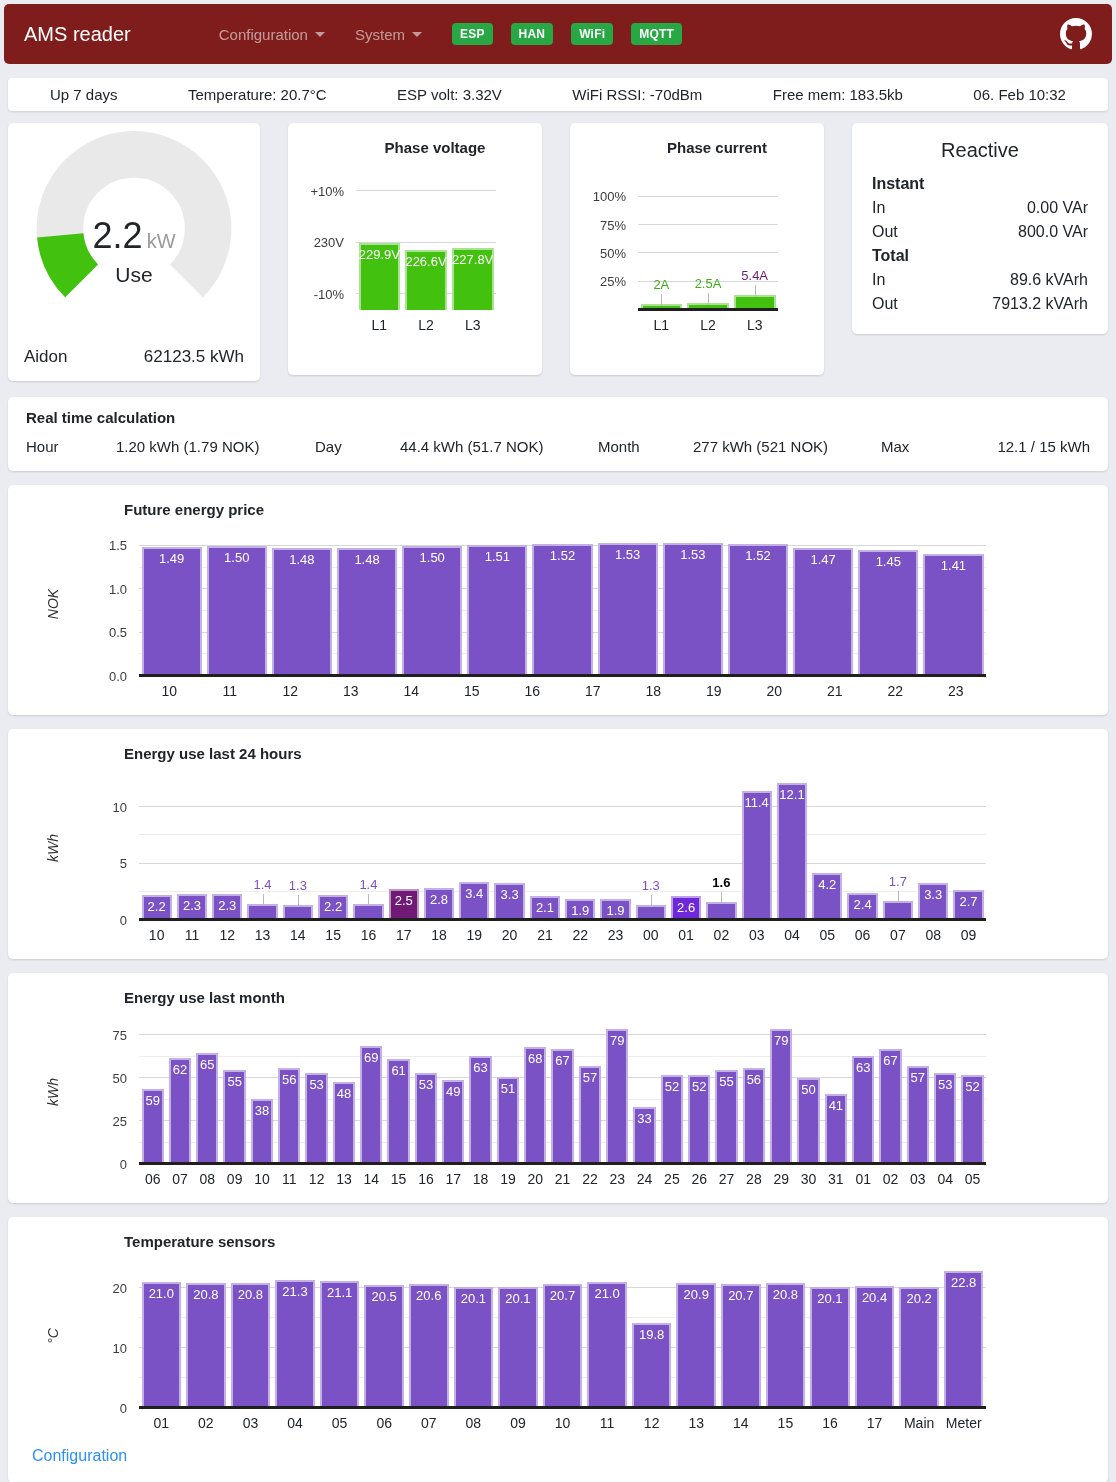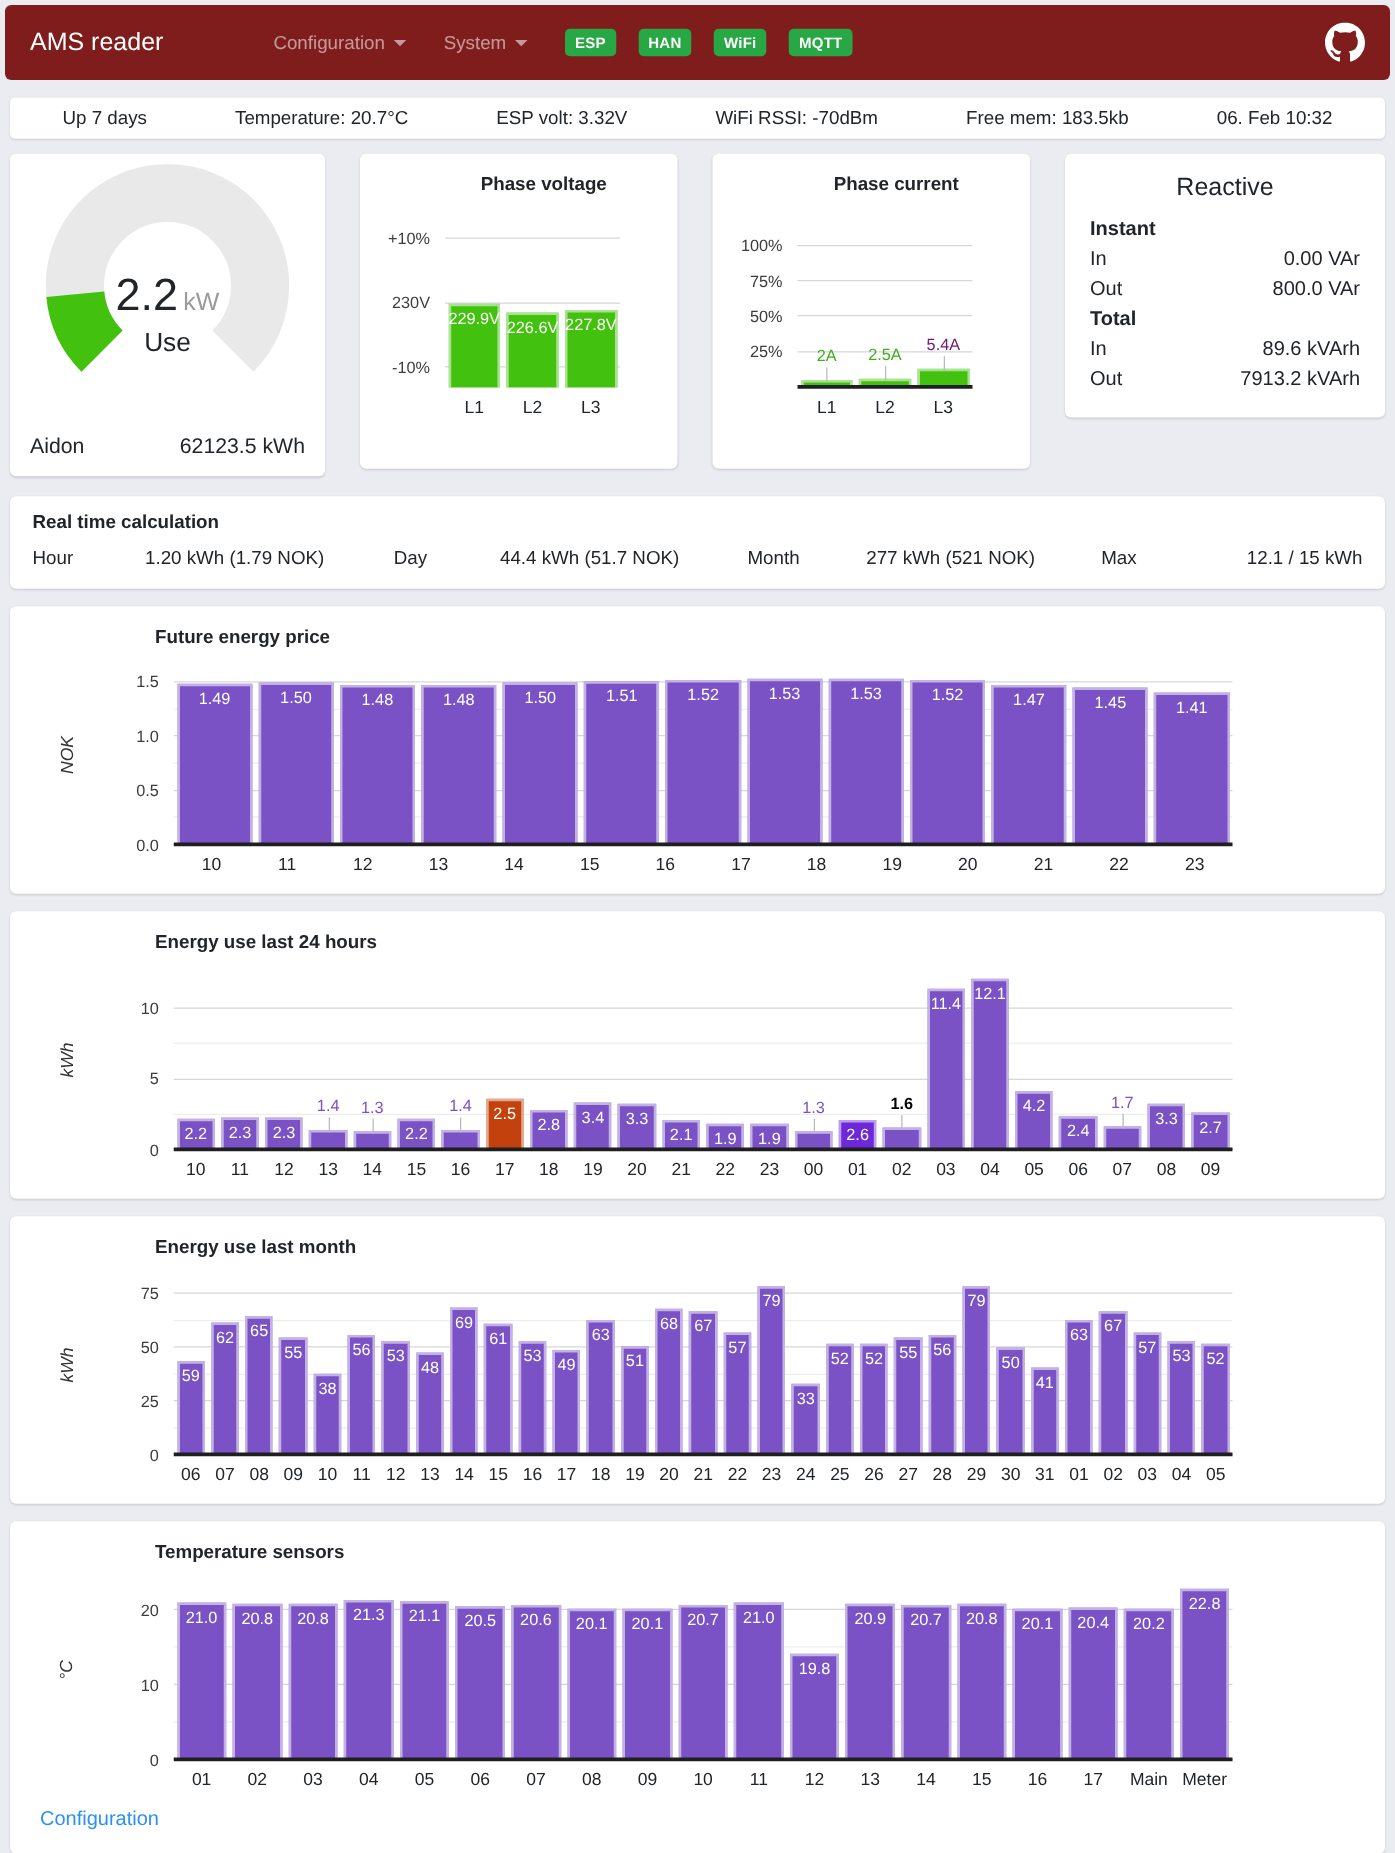--- a/index.html
+++ b/index.html
@@ -469,21 +469,21 @@
                 <span class="bl-in">2.2</span>
               </div>
             </div>
             <div class="bar-cell">
               <div class="bar" style="height: 15.8118px; background: rgb(122, 82, 197);">
                 <div class="leader"></div>
                 <span class="bl-ab" style="color: rgb(122, 82, 197);">1.4</span>
               </div>
             </div>
             <div class="bar-cell">
-              <div class="bar" style="height: 41px; background: #c2410c;">
+              <div class="bar" style="height: 31px; background: #701a75;">
                 <span class="bl-in">2.5</span>
               </div>
             </div>
             <div class="bar-cell">
               <div class="bar" style="height: 31.6235px; background: rgb(122, 82, 197);">
                 <span class="bl-in">2.8</span>
               </div>
             </div>
             <div class="bar-cell">
               <div class="bar" style="height: 38.4px; background: rgb(122, 82, 197);">

